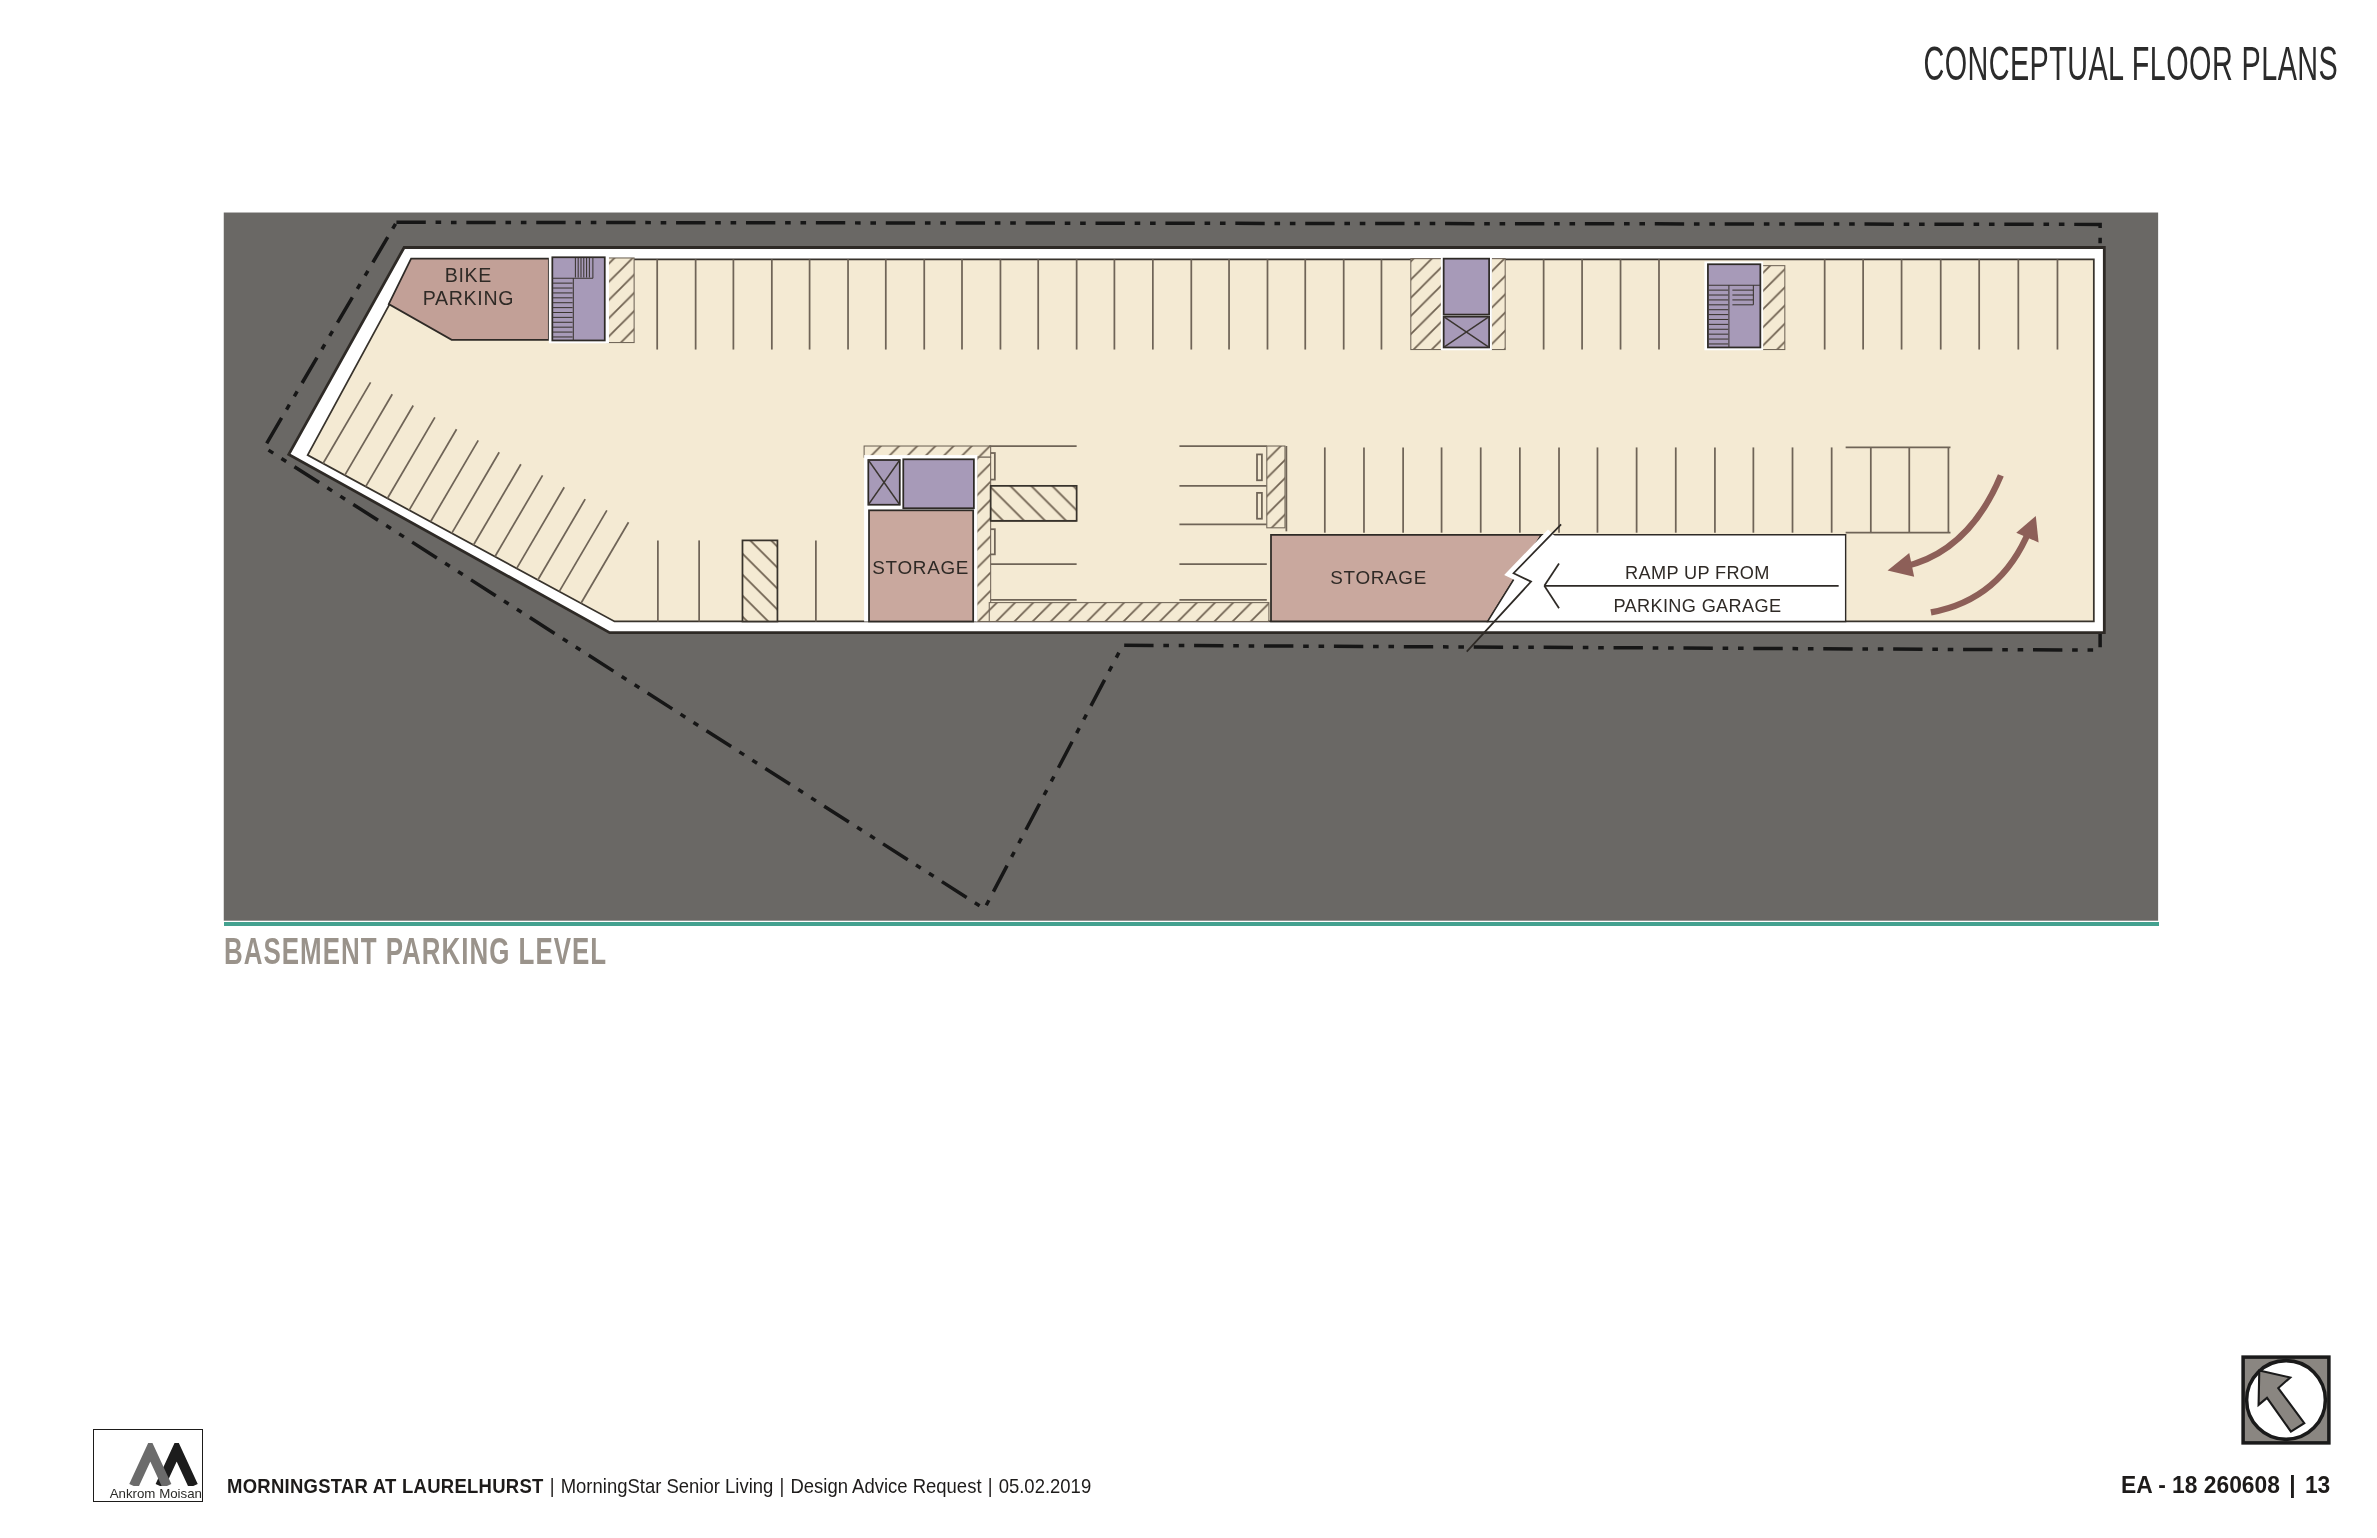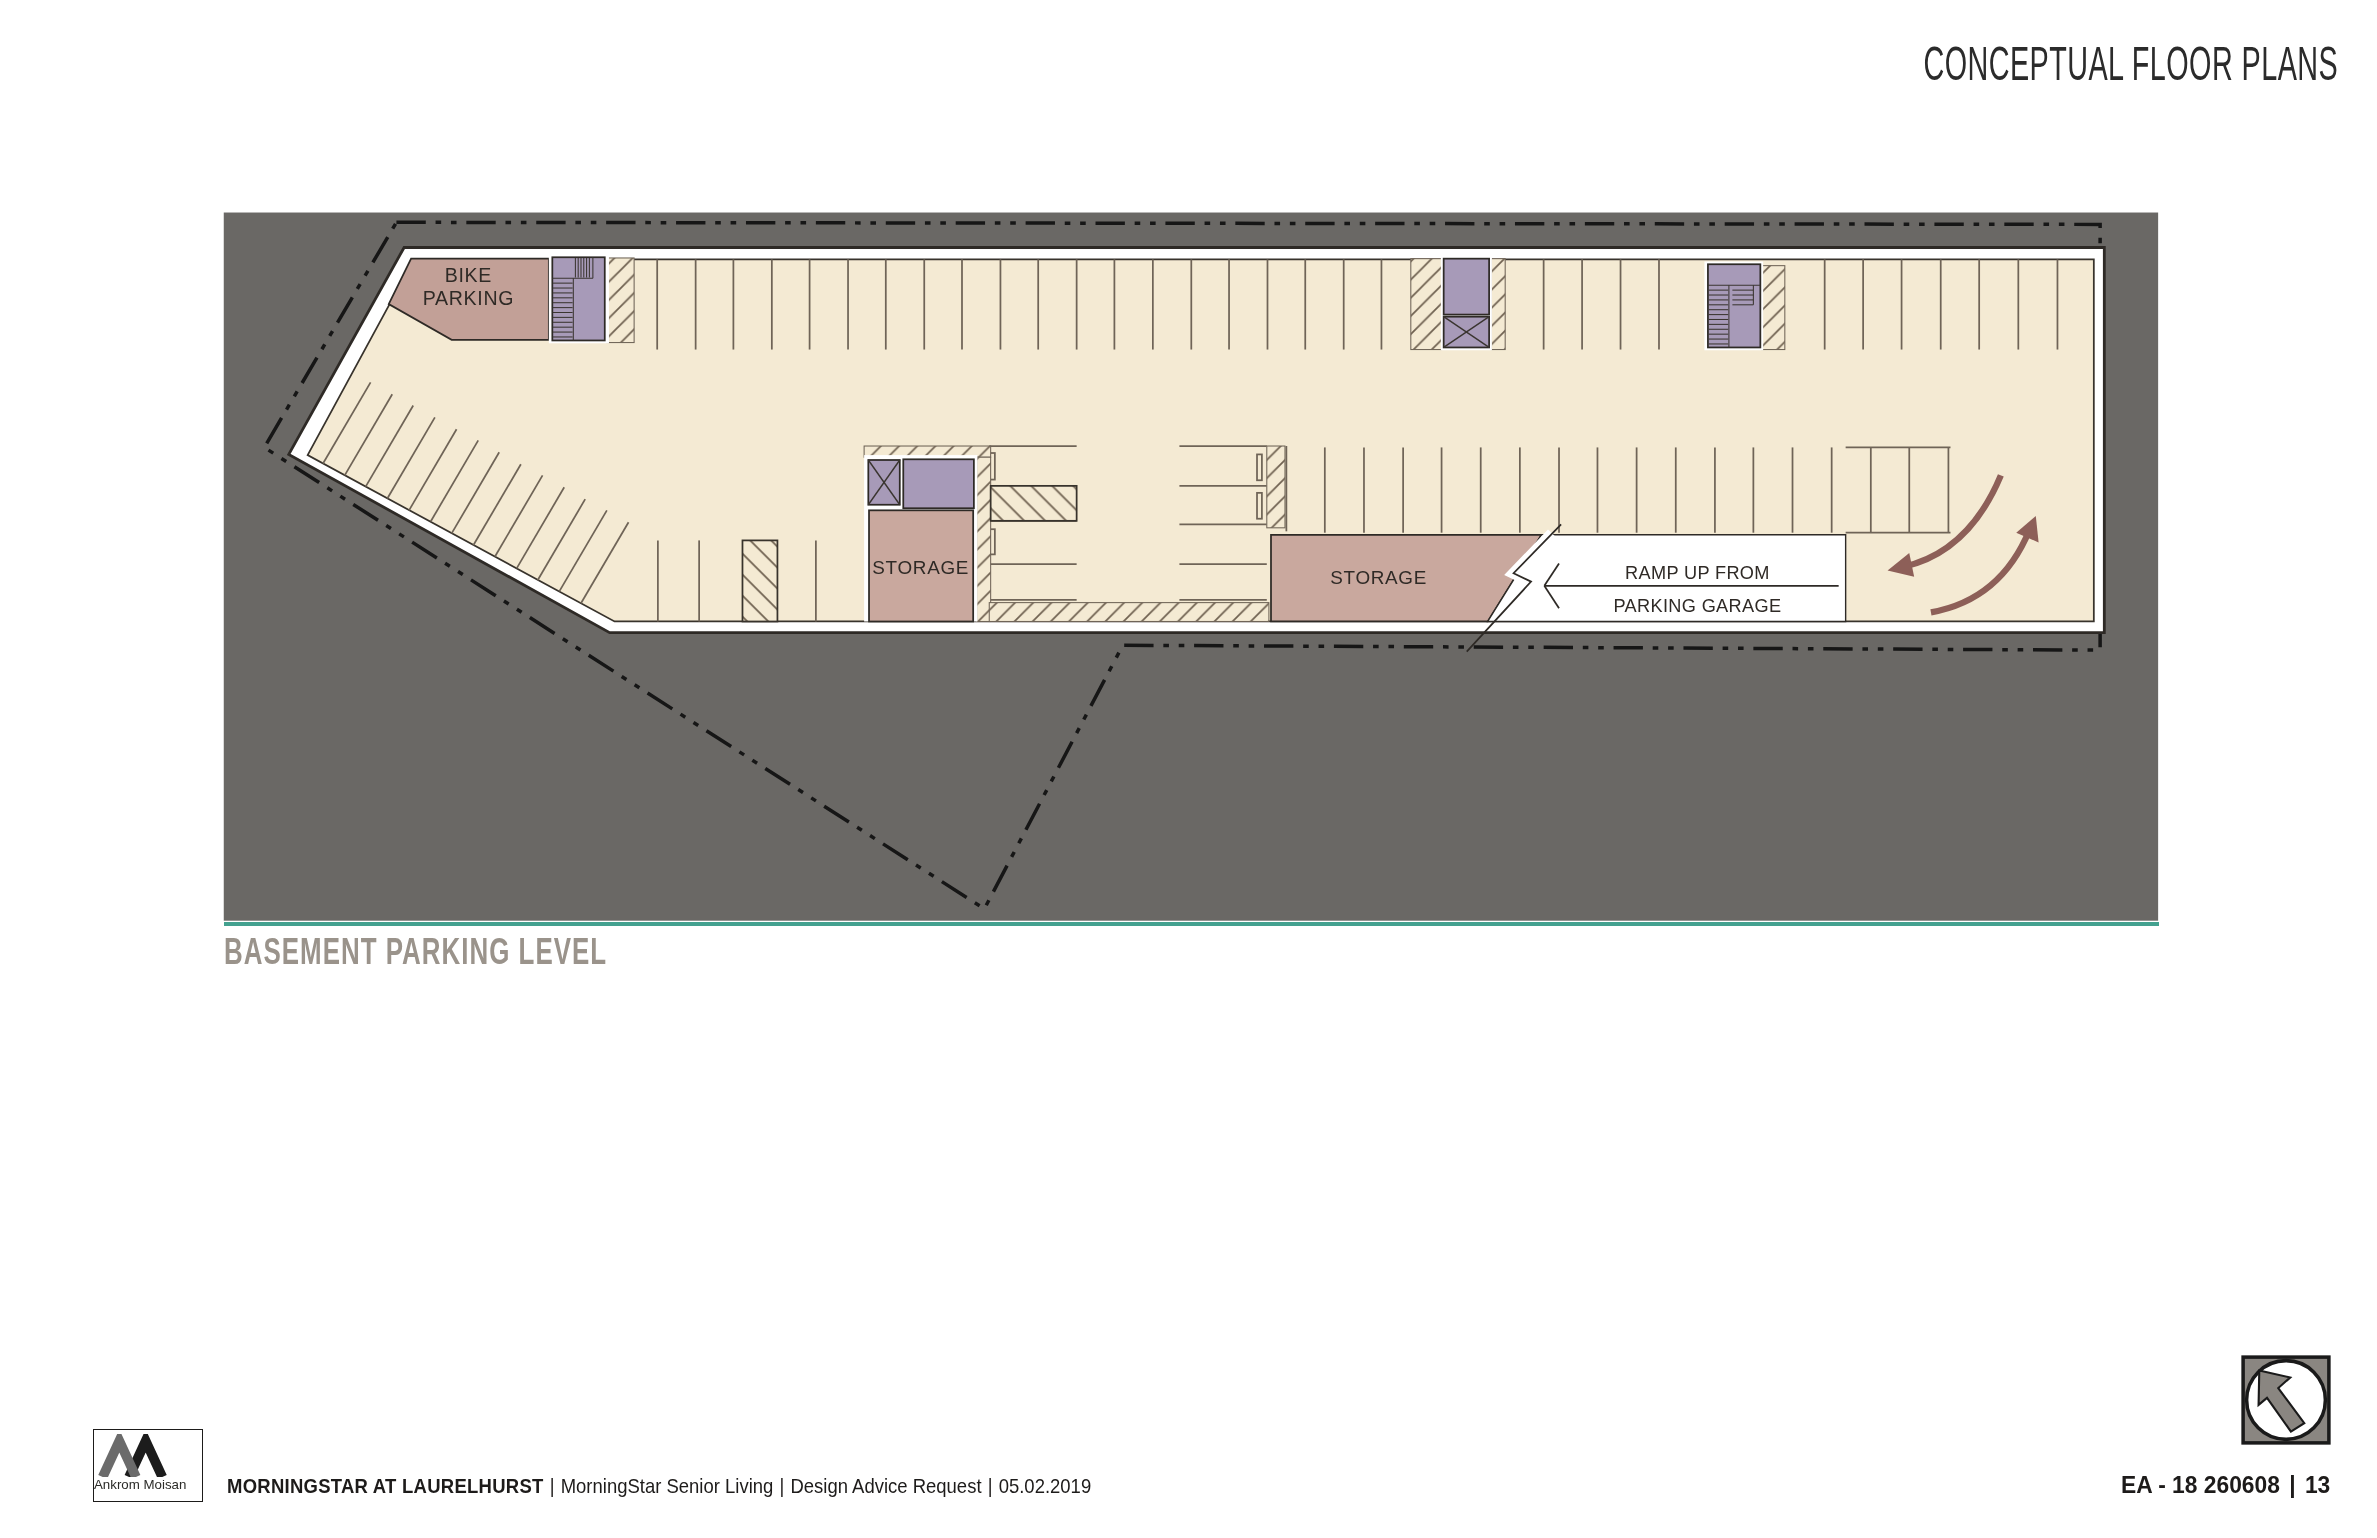--- a/index.html
+++ b/index.html
@@ -10,22 +10,22 @@
   #page-title{top:36px;right:39px;font-size:48px;font-weight:500;color:#2b2b2b;
     letter-spacing:0.7px;transform:scaleX(0.60);transform-origin:right center;white-space:nowrap;}
   
   #plan-svg{left:0;top:0;}
   
   #teal-rule{left:224px;top:922px;width:1935px;height:3.5px;background:#43a18f;}
   #plan-heading{left:224px;top:931px;font-size:36px;font-weight:bold;color:#9a938b;
     letter-spacing:1.4px;transform:scaleX(0.72);transform-origin:left center;white-space:nowrap;}
   
   #logo-box{left:93px;top:1429px;width:110px;height:73px;border:1.4px solid #1d1b1a;
-    box-sizing:border-box;display:flex;flex-direction:column;align-items:flex-start;justify-content:flex-end;
-    background:#fff;padding-bottom:9px;}
+    box-sizing:border-box;display:flex;flex-direction:column;align-items:flex-end;justify-content:flex-end;
+    background:#fff;padding-bottom:0;}
   #logo-caption{font-size:13.3px;color:#2b2b28;white-space:nowrap;}
   #project-line{left:227px;top:1474px;font-size:21px;white-space:nowrap;
     transform:scaleX(0.88);transform-origin:left center;color:#1d1b1a;}
   #project-line .proj{font-weight:bold;letter-spacing:0.3px;}
   #project-line .sep{font-weight:300;padding:0 7px;color:#1d1b1a;}
   #sheet-number{right:47px;top:1471px;font-size:24px;font-weight:bold;color:#1d1b1a;
     transform:scaleX(0.95);transform-origin:right center;white-space:nowrap;}
   #sheet-number .psep{padding:0 9.8px;font-weight:bold;}
   #north-arrow{left:2241px;top:1355px;}
   svg text{font-family:"Liberation Sans",sans-serif;fill:#2f2a26;}

